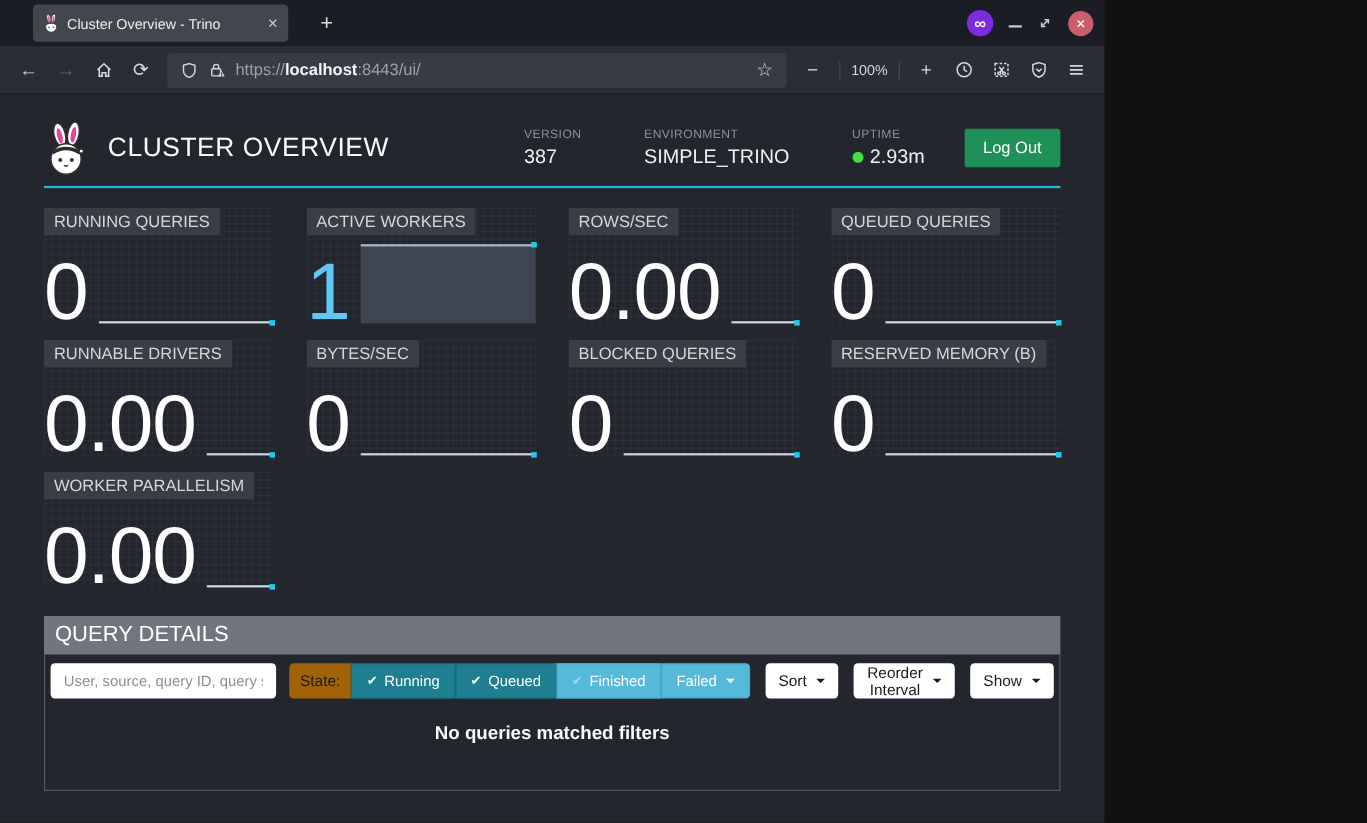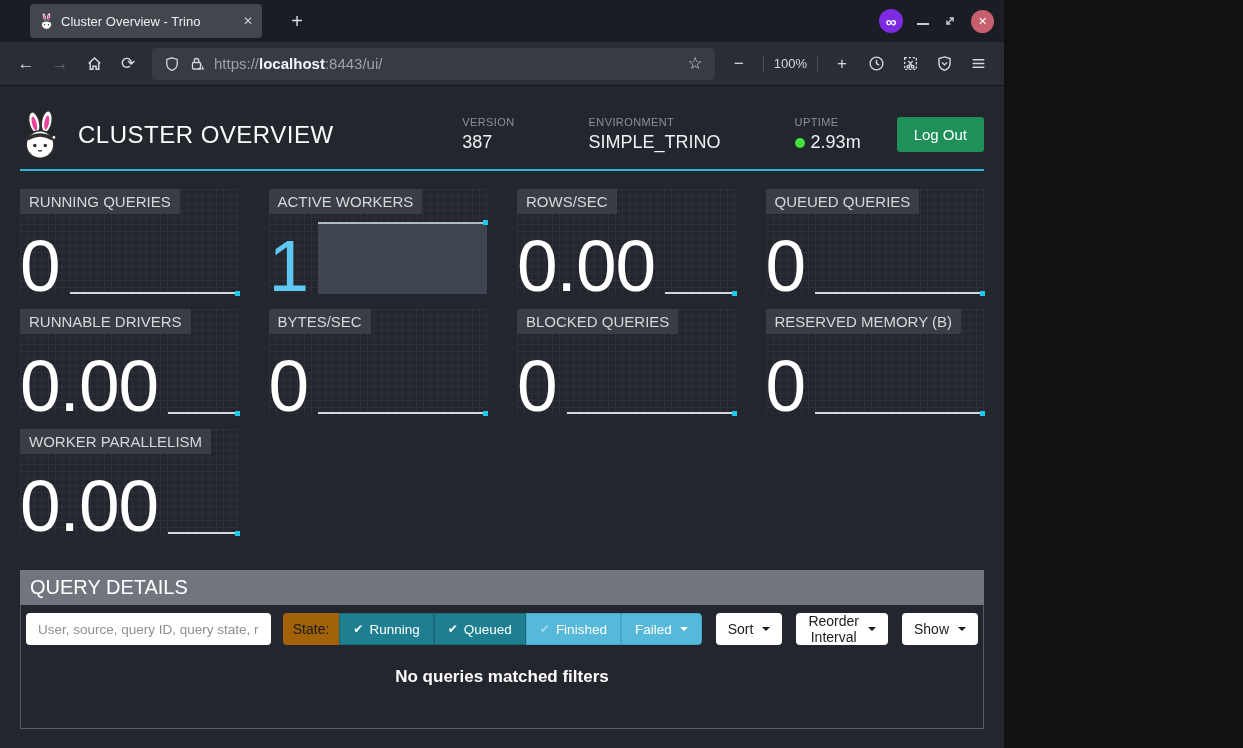--- a/index.html
+++ b/index.html
@@ -34,26 +34,26 @@
   .urlbar { flex:1; height:32px; background:var(--urlbar-bg); border-radius:4px; margin:17px 6px;
             display:flex; align-items:center; padding:0 12px; gap:9px; font-size:15px; }
   .url-text { display:flex; }
   .url-dim { color:#9aa2ab; } .url-host { color:#f2f4f6; font-weight:bold; }
   .urlbar .star { margin-left:auto; color:#d4d7db; font-size:17px; }
   .zoom-sep { width:1px; height:16px; background:#4a4e57; margin:0 6px; }
   .zoom-level { color:#d4d7db; font-size:13px; padding:0 2px; }
 
   
   .page { height:662px; background:var(--page-bg); color:#fff; }
-  .content { padding:0 20px; }
+  .content { padding:0 40px; }
 
   .hdr { display:flex; align-items:center; padding-top:14px; height:85px;
          border-bottom:2px solid var(--accent); }
   .hdr-title { font-size:24px; letter-spacing:0.5px; color:#fafbfc; margin-left:16px; font-weight:400; }
-  .hdr-stats { margin-left:auto; display:flex; align-items:center; gap:74px; }
+  .hdr-stats { margin-left:auto; display:flex; align-items:center; gap:57px; }
   .hstat .lbl { font-size:11px; color:#8b9098; letter-spacing:0.4px; margin-bottom:4px; }
   .hstat .val { font-size:18px; color:#eef1f3; display:flex; align-items:center; }
   .updot { width:10px; height:10px; border-radius:50%; background:var(--uptime-green);
            display:inline-block; margin-right:6px; }
   .logout { margin-left:36px; background:var(--green-button); border:none; border-radius:3px;
             color:#ffffff; font-size:15px; padding:9px 17px; font-family:inherit; cursor:pointer; }
 
   .grid { margin-top:18px; display:grid; grid-template-columns:repeat(4,1fr);
           column-gap:30px; row-gap:15px; }
   .tile { height:105px; display:flex; flex-direction:column; justify-content:space-between;
@@ -68,21 +68,21 @@
   .num.link { color:var(--link-blue); }
   .spark { flex:1; margin-left:10px; height:4px; border-bottom:2px solid var(--spark-line);
            position:relative; }
   .spark::after { content:""; position:absolute; right:-1px; bottom:-4px; width:5px; height:5px;
                   background:var(--spark-dot); }
   .spark-fill { flex:1; margin-left:10px; height:72px; background:var(--spark-fill);
                 border-top:2px solid #aeb9c6; position:relative; }
   .spark-fill::after { content:""; position:absolute; right:-1px; top:-4px; width:5px; height:5px;
                        background:var(--spark-dot); }
 
-  .panel { margin-top:36px; }
+  .panel { margin-top:26px; }
   .panel-hdr { height:35px; background:var(--panel-header-bg); color:#fff; font-size:20px;
                display:flex; align-items:center; padding:0 10px; font-weight:400; }
   .panel-body { height:124px; border:1px solid #565b63; border-top:none; }
   .toolbar { display:flex; align-items:center; padding:8px 5px 0 5px; }
   .search { width:528px; height:32px; border:none; border-radius:4px; padding:0 12px;
             font-size:13.5px; color:#444; font-family:inherit; }
   .search::placeholder { color:#8f8f8f; }
   .stategrp { display:flex; margin-left:12px; height:32px; }
   .state-addon { background:#a16207; color:#1b1b1b; font-size:14px; display:flex; align-items:center;
                  padding:0 10px; border-radius:4px 0 0 4px; }

